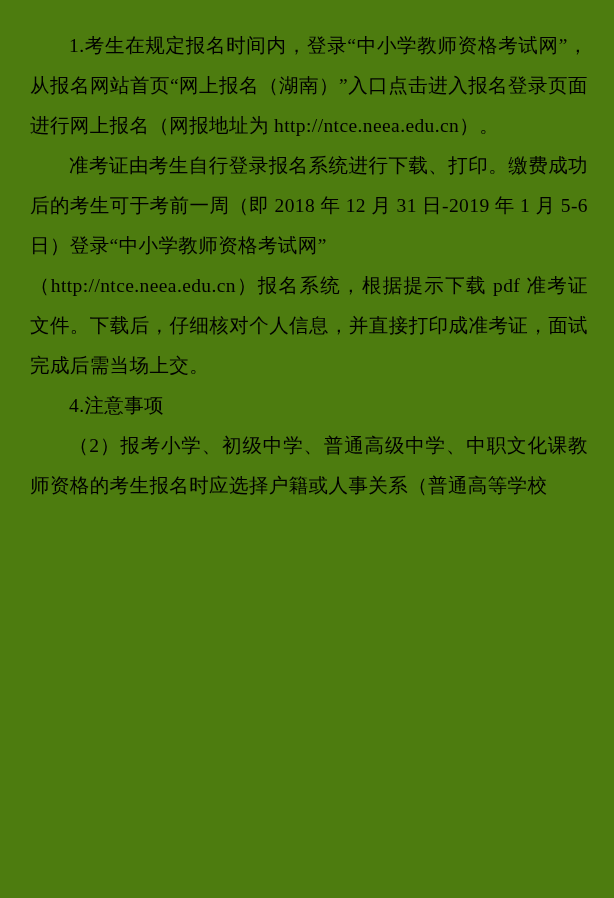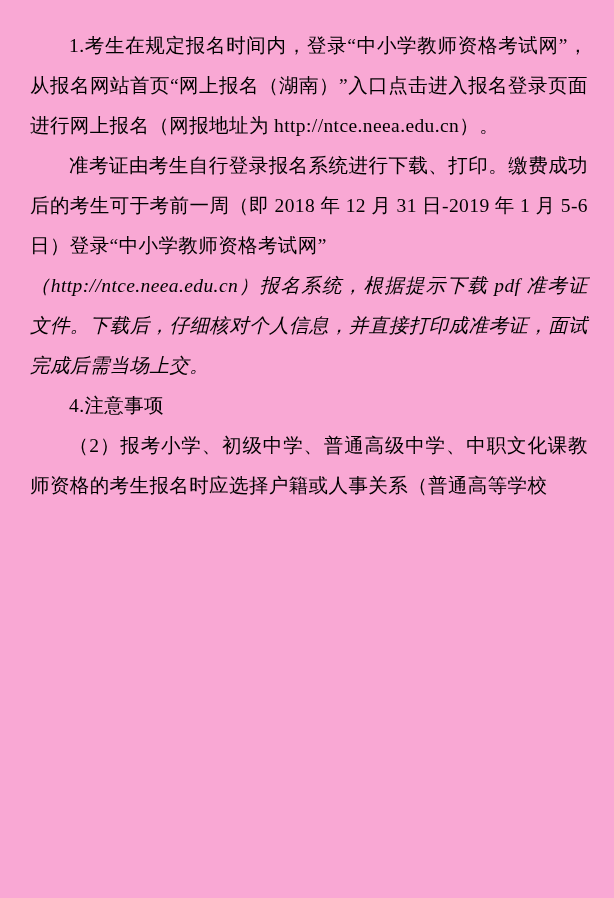--- a/index.html
+++ b/index.html
@@ -13,36 +13,35 @@
     overflow: hidden;
     font-family: "Liberation Serif", "DejaVu Serif", serif;
     color: #000000;
   }
   .page {
     position: relative;
     width: 614px;
     height: 898px;
     box-sizing: border-box;
     padding: 26px 26px 0 30px;
-    background: #f9a8d4;
+    background: #4d7c0f;
   }
   .para {
     font-size: 19.5px;
     line-height: 40px;
     letter-spacing: 0.4px;
     text-align: justify;
     text-justify: inter-ideograph;
     margin: 0;
   }
   .indent {
     text-indent: 2em;
   }
   .noindent {
     text-indent: 0;
-    font-style: italic;
   }
 </style>
 </head>
 <body>
 
 <div class="page">
 
   <p class="para indent">1.考生在规定报名时间内，登录“中小学教师资格考试网”，从报名网站首页“网上报名（湖南）”入口点击进入报名登录页面进行网上报名（网报地址为 http://ntce.neea.edu.cn）。</p>
 
 

